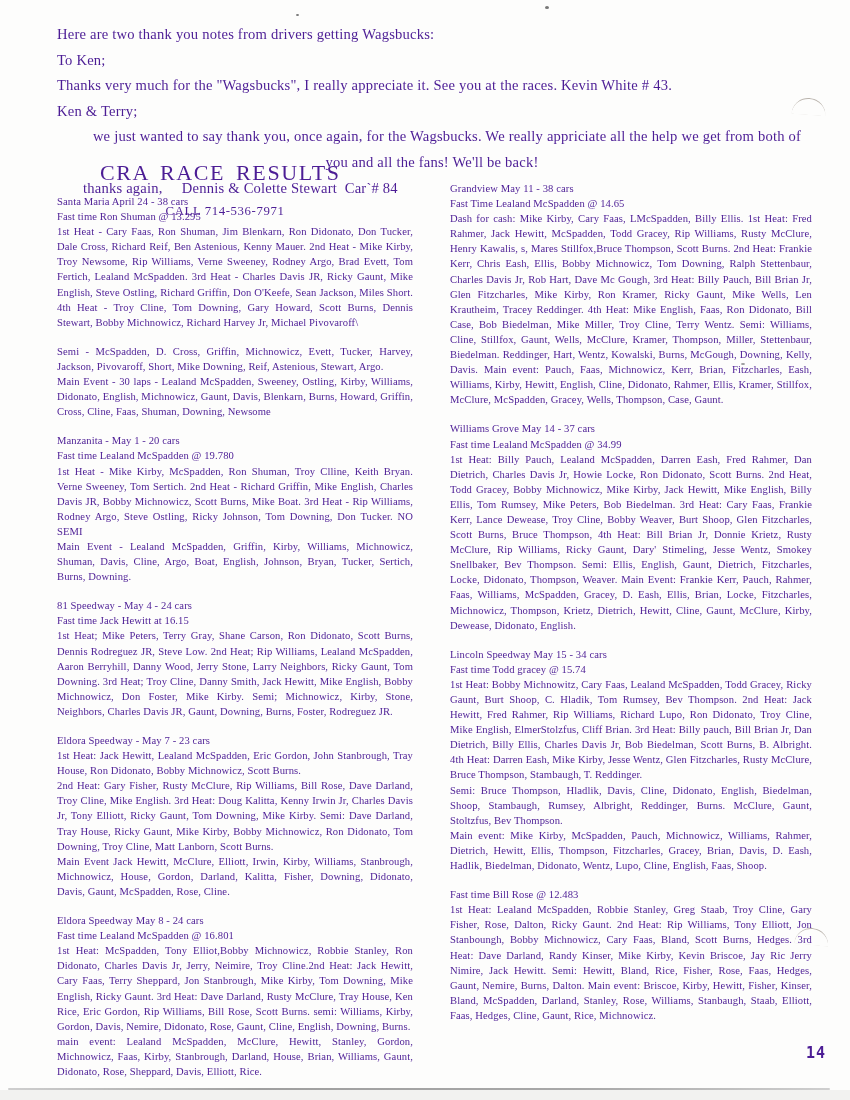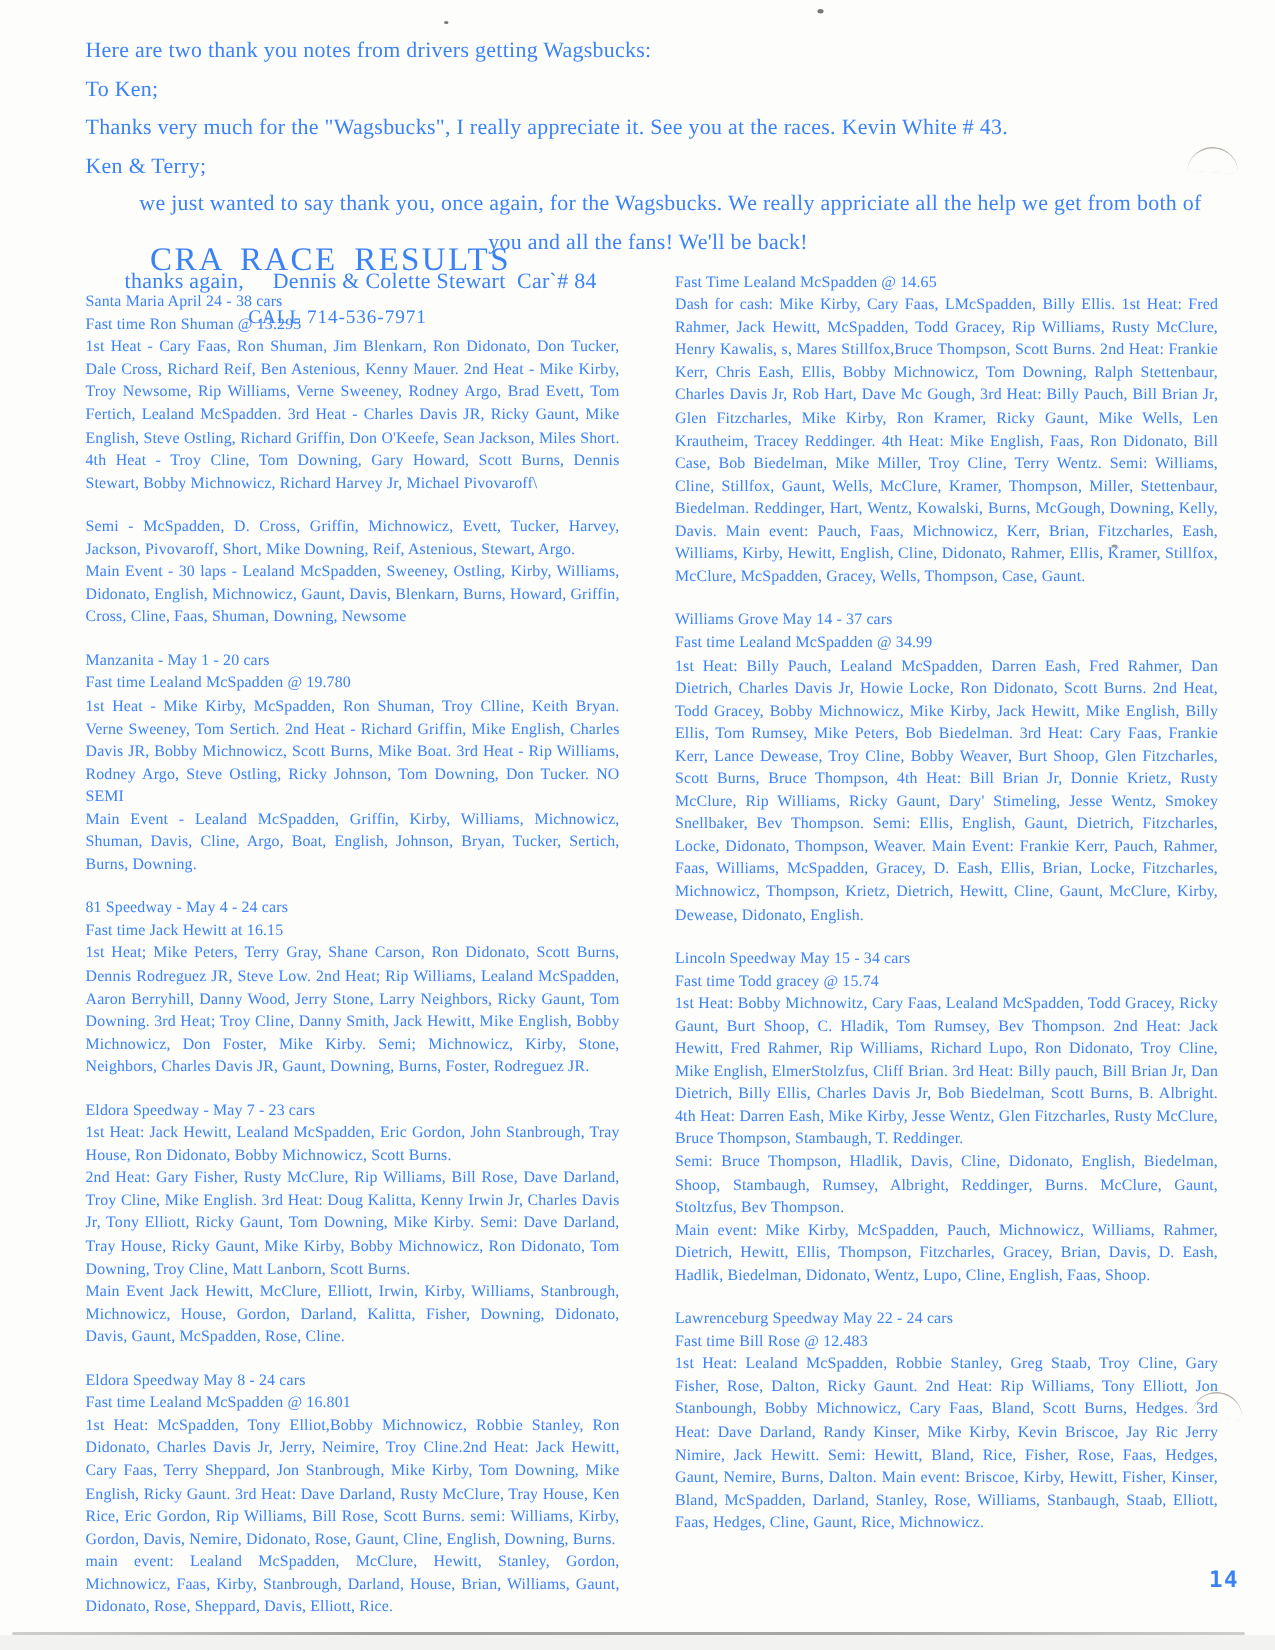--- a/index.html
+++ b/index.html
@@ -1,19 +1,19 @@
 <!DOCTYPE html>
 <html><head>
 <meta charset="utf-8">
 <style>
   html,body{margin:0;padding:0;background:#888;}
   .page{
     position:relative;width:850px;height:1100px;margin:0 auto;
     background:#fdfdfc;overflow:hidden;
-    font-family:"Liberation Serif","DejaVu Serif",serif;color:#3b82f6;
+    font-family:"Liberation Serif","DejaVu Serif",serif;color:#4c1d95;
   }
   
   .notes{
     position:absolute;left:57px;top:22px;width:750px;
     font-size:14.6px;line-height:25.6px;white-space:pre-wrap;
     letter-spacing:0.2px;
   }
   .note-line{margin:0;}
   .note-line.indent-1{text-indent:30px;text-align:center;}
   .note-line.indent-2{padding-left:26px;}
@@ -106,37 +106,37 @@
       </section>
       <section class="race-section">
         <div class="race-heading">Eldora Speedway  May 8 - 24 cars</div>
         <div class="race-fasttime">Fast time Lealand McSpadden @ 16.801</div>
         <p class="race-para">1st Heat: McSpadden, Tony Elliot,Bobby Michnowicz, Robbie Stanley, Ron Didonato, Charles Davis Jr, Jerry, Neimire, Troy Cline.2nd Heat: Jack Hewitt, Cary Faas, Terry Sheppard, Jon Stanbrough, Mike Kirby, Tom Downing, Mike English, Ricky Gaunt. 3rd Heat: Dave Darland, Rusty McClure, Tray House, Ken Rice, Eric Gordon, Rip Williams, Bill Rose, Scott Burns.  semi: Williams, Kirby, Gordon, Davis, Nemire, Didonato, Rose, Gaunt, Cline, English, Downing, Burns.</p>
         <p class="race-para">main event: Lealand McSpadden, McClure, Hewitt, Stanley, Gordon, Michnowicz, Faas, Kirby, Stanbrough, Darland, House, Brian, Williams, Gaunt, Didonato, Rose, Sheppard, Davis, Elliott, Rice.</p>
       </section>
     </div>
   <div class="col col-right">
       <section class="race-section">
+        <div class="race-heading">Grandview May 11 - 38 cars</div>
         <div class="race-fasttime">Fast Time Lealand McSpadden @ 14.65</div>
         <p class="race-para">Dash for cash: Mike Kirby, Cary Faas, LMcSpadden, Billy Ellis. 1st Heat: Fred Rahmer, Jack Hewitt, McSpadden, Todd Gracey, Rip Williams,  Rusty McClure, Henry Kawalis, s, Mares Stillfox,Bruce Thompson, Scott Burns. 2nd Heat: Frankie Kerr, Chris Eash, Ellis, Bobby Michnowicz, Tom Downing, Ralph Stettenbaur,  Charles Davis Jr, Rob Hart, Dave Mc Gough, 3rd Heat: Billy Pauch, Bill Brian Jr, Glen Fitzcharles, Mike Kirby, Ron Kramer, Ricky Gaunt, Mike Wells, Len Krautheim, Tracey Reddinger. 4th Heat: Mike English, Faas, Ron Didonato, Bill Case, Bob Biedelman, Mike Miller, Troy Cline, Terry Wentz. Semi: Williams, Cline, Stillfox, Gaunt, Wells, McClure, Kramer, Thompson, Miller, Stettenbaur, Biedelman. Reddinger, Hart, Wentz, Kowalski, Burns, McGough, Downing, Kelly, Davis. Main event: Pauch, Faas, Michnowicz, Kerr, Brian, Fitzcharles, Eash, Williams, Kirby, Hewitt, English, Cline, Didonato, Rahmer, Ellis, Kramer, Stillfox, McClure, McSpadden, Gracey, Wells, Thompson, Case, Gaunt.</p>
       </section>
       <section class="race-section">
         <div class="race-heading">Williams Grove  May 14  - 37 cars</div>
         <div class="race-fasttime">Fast time Lealand McSpadden @ 34.99</div>
         <p class="race-para">1st Heat: Billy Pauch, Lealand McSpadden, Darren Eash, Fred Rahmer, Dan Dietrich, Charles Davis Jr, Howie Locke, Ron Didonato, Scott Burns. 2nd Heat, Todd Gracey, Bobby Michnowicz, Mike Kirby, Jack Hewitt, Mike English, Billy Ellis, Tom Rumsey, Mike Peters, Bob Biedelman. 3rd Heat: Cary Faas, Frankie Kerr, Lance Dewease, Troy Cline, Bobby Weaver, Burt Shoop, Glen Fitzcharles, Scott Burns, Bruce Thompson,  4th Heat: Bill Brian Jr, Donnie Krietz, Rusty McClure, Rip Williams, Ricky Gaunt, Dary' Stimeling, Jesse Wentz, Smokey Snellbaker, Bev Thompson. Semi: Ellis, English, Gaunt, Dietrich, Fitzcharles, Locke, Didonato, Thompson, Weaver. Main Event: Frankie Kerr, Pauch, Rahmer, Faas, Williams, McSpadden, Gracey, D. Eash, Ellis, Brian, Locke, Fitzcharles, Michnowicz, Thompson, Krietz, Dietrich, Hewitt, Cline, Gaunt, McClure, Kirby, Dewease, Didonato, English.</p>
       </section>
       <section class="race-section">
         <div class="race-heading">Lincoln Speedway May 15  -  34 cars</div>
         <div class="race-fasttime">Fast time Todd gracey @ 15.74</div>
         <p class="race-para">1st Heat: Bobby Michnowitz, Cary Faas, Lealand McSpadden, Todd Gracey, Ricky Gaunt, Burt Shoop, C. Hladik, Tom Rumsey, Bev Thompson. 2nd Heat: Jack Hewitt, Fred Rahmer, Rip Williams, Richard Lupo, Ron Didonato, Troy Cline, Mike English, ElmerStolzfus, Cliff Brian. 3rd Heat: Billy pauch, Bill Brian Jr, Dan Dietrich, Billy Ellis, Charles Davis Jr, Bob Biedelman, Scott Burns, B. Albright. 4th Heat: Darren Eash, Mike Kirby, Jesse Wentz, Glen Fitzcharles, Rusty McClure, Bruce Thompson, Stambaugh, T. Reddinger.</p>
         <p class="race-para">Semi: Bruce Thompson, Hladlik, Davis, Cline, Didonato, English, Biedelman, Shoop, Stambaugh, Rumsey, Albright, Reddinger, Burns. McClure, Gaunt, Stoltzfus, Bev Thompson.</p>
         <p class="race-para">Main event: Mike Kirby, McSpadden, Pauch, Michnowicz, Williams, Rahmer, Dietrich, Hewitt, Ellis, Thompson, Fitzcharles, Gracey, Brian, Davis, D. Eash, Hadlik, Biedelman, Didonato, Wentz, Lupo, Cline, English, Faas, Shoop.</p>
       </section>
       <section class="race-section">
-        <div class="race-heading">Lawrenceburg Speedway  May 22 - 24 cars</div>
         <div class="race-fasttime">Fast time Bill Rose @ 12.483</div>
         <p class="race-para">1st Heat: Lealand McSpadden, Robbie Stanley, Greg Staab, Troy Cline, Gary Fisher, Rose, Dalton, Ricky Gaunt. 2nd Heat: Rip Williams, Tony Elliott, Jon Stanboungh, Bobby Michnowicz, Cary Faas, Bland, Scott Burns, Hedges. 3rd Heat: Dave Darland, Randy Kinser, Mike Kirby, Kevin Briscoe, Jay Ric Jerry Nimire, Jack Hewitt. Semi: Hewitt, Bland, Rice, Fisher, Rose, Faas, Hedges, Gaunt, Nemire, Burns, Dalton. Main event: Briscoe, Kirby, Hewitt, Fisher, Kinser, Bland, McSpadden, Darland, Stanley, Rose, Williams, Stanbaugh, Staab, Elliott, Faas, Hedges, Cline, Gaunt, Rice, Michnowicz.</p>
       </section>
     </div>
 
   <div class="page-number">14</div>
 
   <div class="scan-bottom-line"></div>
   <div class="scan-bottom-band"></div>
   <div class="scan-arc a1"></div>

